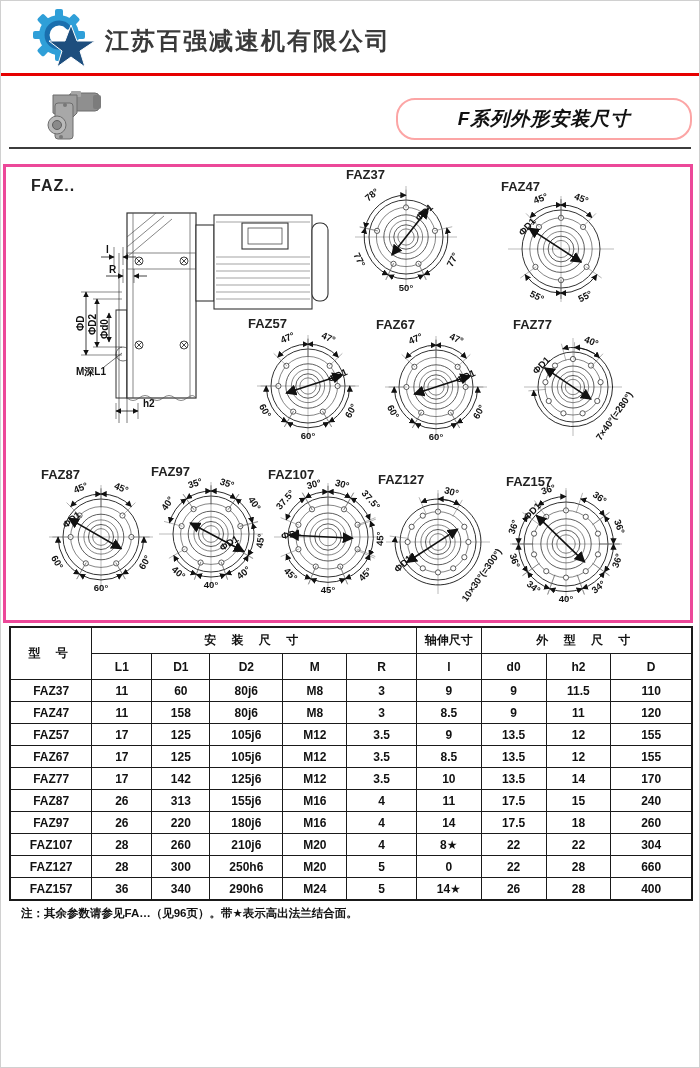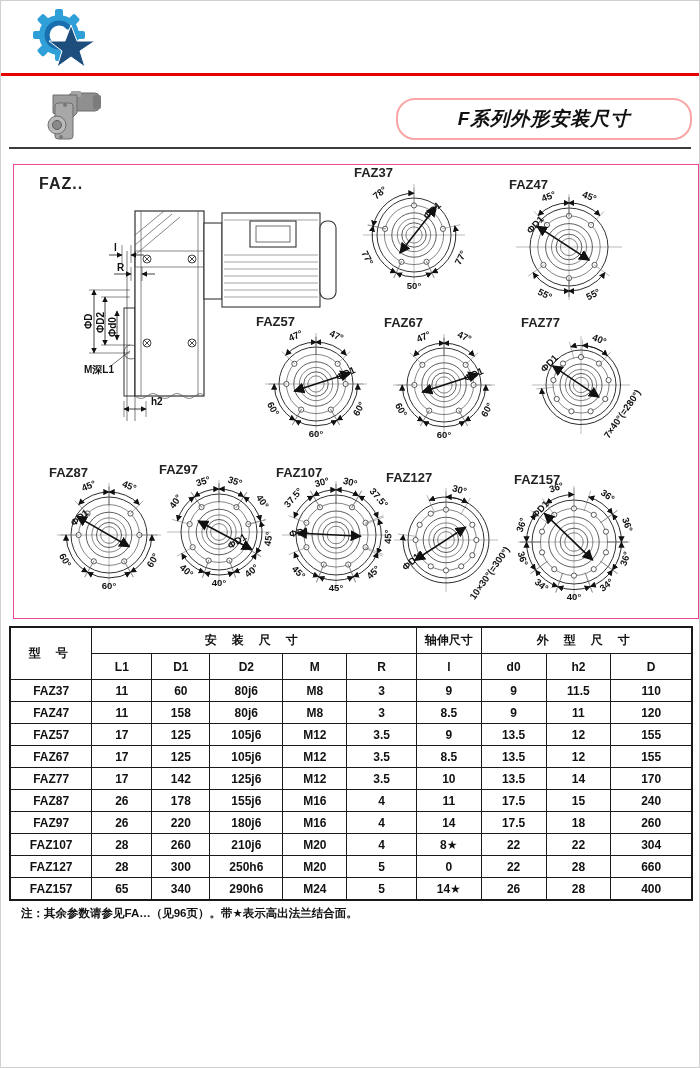--- a/index.html
+++ b/index.html
@@ -14,35 +14,35 @@
                 color:#3a3a3a;letter-spacing:2px;}
   .hotline{position:absolute;right:18px;top:32px;font-size:20px;font-weight:bold;color:#e60000;}
   
   .product-photo{position:absolute;left:30px;top:86px;}
   .series-badge{position:absolute;left:395px;top:97px;width:292px;height:38px;
                 border:2px solid #fca5a5;border-radius:19px;display:flex;align-items:center;
                 justify-content:center;font-size:19px;font-weight:bold;font-style:italic;
                 color:#111;letter-spacing:1px;background:#fff;}
   .dark-rule{position:absolute;left:8px;right:8px;top:146px;height:2px;background:#3c3c3c;}
   
-  .panel{position:absolute;left:12px;top:163px;width:684px;height:453px;
-         border:1px solid #ec4899;background:#fff;}
+  .panel{position:absolute;left:2px;top:163px;width:684px;height:453px;
+         border:3px solid #ec4899;background:#fff;}
   .faz-series-label{position:absolute;left:25px;top:10px;font-size:16px;font-weight:bold;
                     letter-spacing:1px;color:#222;}
   .main-drawing{position:absolute;left:70px;top:28px;overflow:visible;}
   .flange{position:absolute;width:160px;height:140px;}
   .flange svg{overflow:visible;}
   
   .dim-table{position:absolute;left:8px;top:625px;width:684px;border-collapse:collapse;
              border:2px solid #1a1a1a;background:#fff;}
   .dim-table th,.dim-table td{border:1px solid #1a1a1a;text-align:center;vertical-align:middle;
              font-size:12px;font-weight:bold;color:#111;padding:0;}
   .dim-table thead th{height:25px;}
   .dim-table tbody td{height:21px;}
-  .cn-head{letter-spacing:6px;font-size:13px;font-family:Liberation Serif, serif;}
+  .cn-head{letter-spacing:6px;font-size:13px;}
   .note{position:absolute;left:10px;top:905px;font-size:11.5px;font-weight:bold;color:#111;margin-left:10px;}
   svg text{font-family:"Liberation Sans","DejaVu Sans",sans-serif;}
 </style>
 </head>
 <body>
 
 <div class="page">
 
   <svg width="0" height="0" style="position:absolute">
     <defs>
@@ -63,20 +63,21 @@
           <rect x="48" y="24" width="10" height="8" rx="2"></rect>
           <rect x="12" y="8" width="9" height="9" rx="2" transform="rotate(45 16 12)"></rect>
           <rect x="43" y="8" width="9" height="9" rx="2" transform="rotate(45 47 12)"></rect>
           <rect x="12" y="39" width="9" height="9" rx="2" transform="rotate(45 16 43)"></rect>
         </g>
       </g>
       <circle cx="32" cy="28" r="13" fill="#ffffff"></circle>
       <path d="M41 20 A12 12 0 1 0 41 36" fill="none" stroke="#1a6fae" stroke-width="5" stroke-linecap="round"></path>
       <polygon points="44,18 50,34 68,34 53,44 58,60 44,50 30,60 35,44 22,34 38,34" fill="#1d4e7e" stroke="#ffffff" stroke-width="1"></polygon>
     </svg>
+    <div class="company-name">江苏百强减速机有限公司</div>
     <div class="red-rule"></div>
   </div>
 
   <svg class="product-photo" width="80" height="60" viewBox="0 0 80 60">
     <rect x="0" y="0" width="80" height="60" fill="#ffffff"></rect>
     <rect x="38" y="6" width="30" height="18" rx="4" fill="#8f8f8f" stroke="#6d6d6d"></rect>
     <rect x="62" y="8" width="8" height="14" rx="2" fill="#7c7c7c"></rect>
     <rect x="40" y="4" width="10" height="6" rx="1" fill="#a6a6a6"></rect>
     <polygon points="22,8 46,8 46,26 38,34 22,26" fill="#9d9d9d" stroke="#6d6d6d"></polygon>
     <rect x="24" y="16" width="18" height="36" rx="3" fill="#a8a8a8" stroke="#6d6d6d"></rect>
@@ -703,21 +704,21 @@
           <td>M12</td>
           <td>3.5</td>
           <td>10</td>
           <td>13.5</td>
           <td>14</td>
           <td>170</td>
         </tr>
         <tr>
           <td>FAZ87</td>
           <td>26</td>
-          <td>178</td>
+          <td>313</td>
           <td>155j6</td>
           <td>M16</td>
           <td>4</td>
           <td>11</td>
           <td>17.5</td>
           <td>15</td>
           <td>240</td>
         </tr>
         <tr>
           <td>FAZ97</td>
@@ -750,21 +751,21 @@
           <td>250h6</td>
           <td>M20</td>
           <td>5</td>
           <td>0</td>
           <td>22</td>
           <td>28</td>
           <td>660</td>
         </tr>
         <tr>
           <td>FAZ157</td>
-          <td>65</td>
+          <td>36</td>
           <td>340</td>
           <td>290h6</td>
           <td>M24</td>
           <td>5</td>
           <td>14★</td>
           <td>26</td>
           <td>28</td>
           <td>400</td>
         </tr>
       </tbody>

